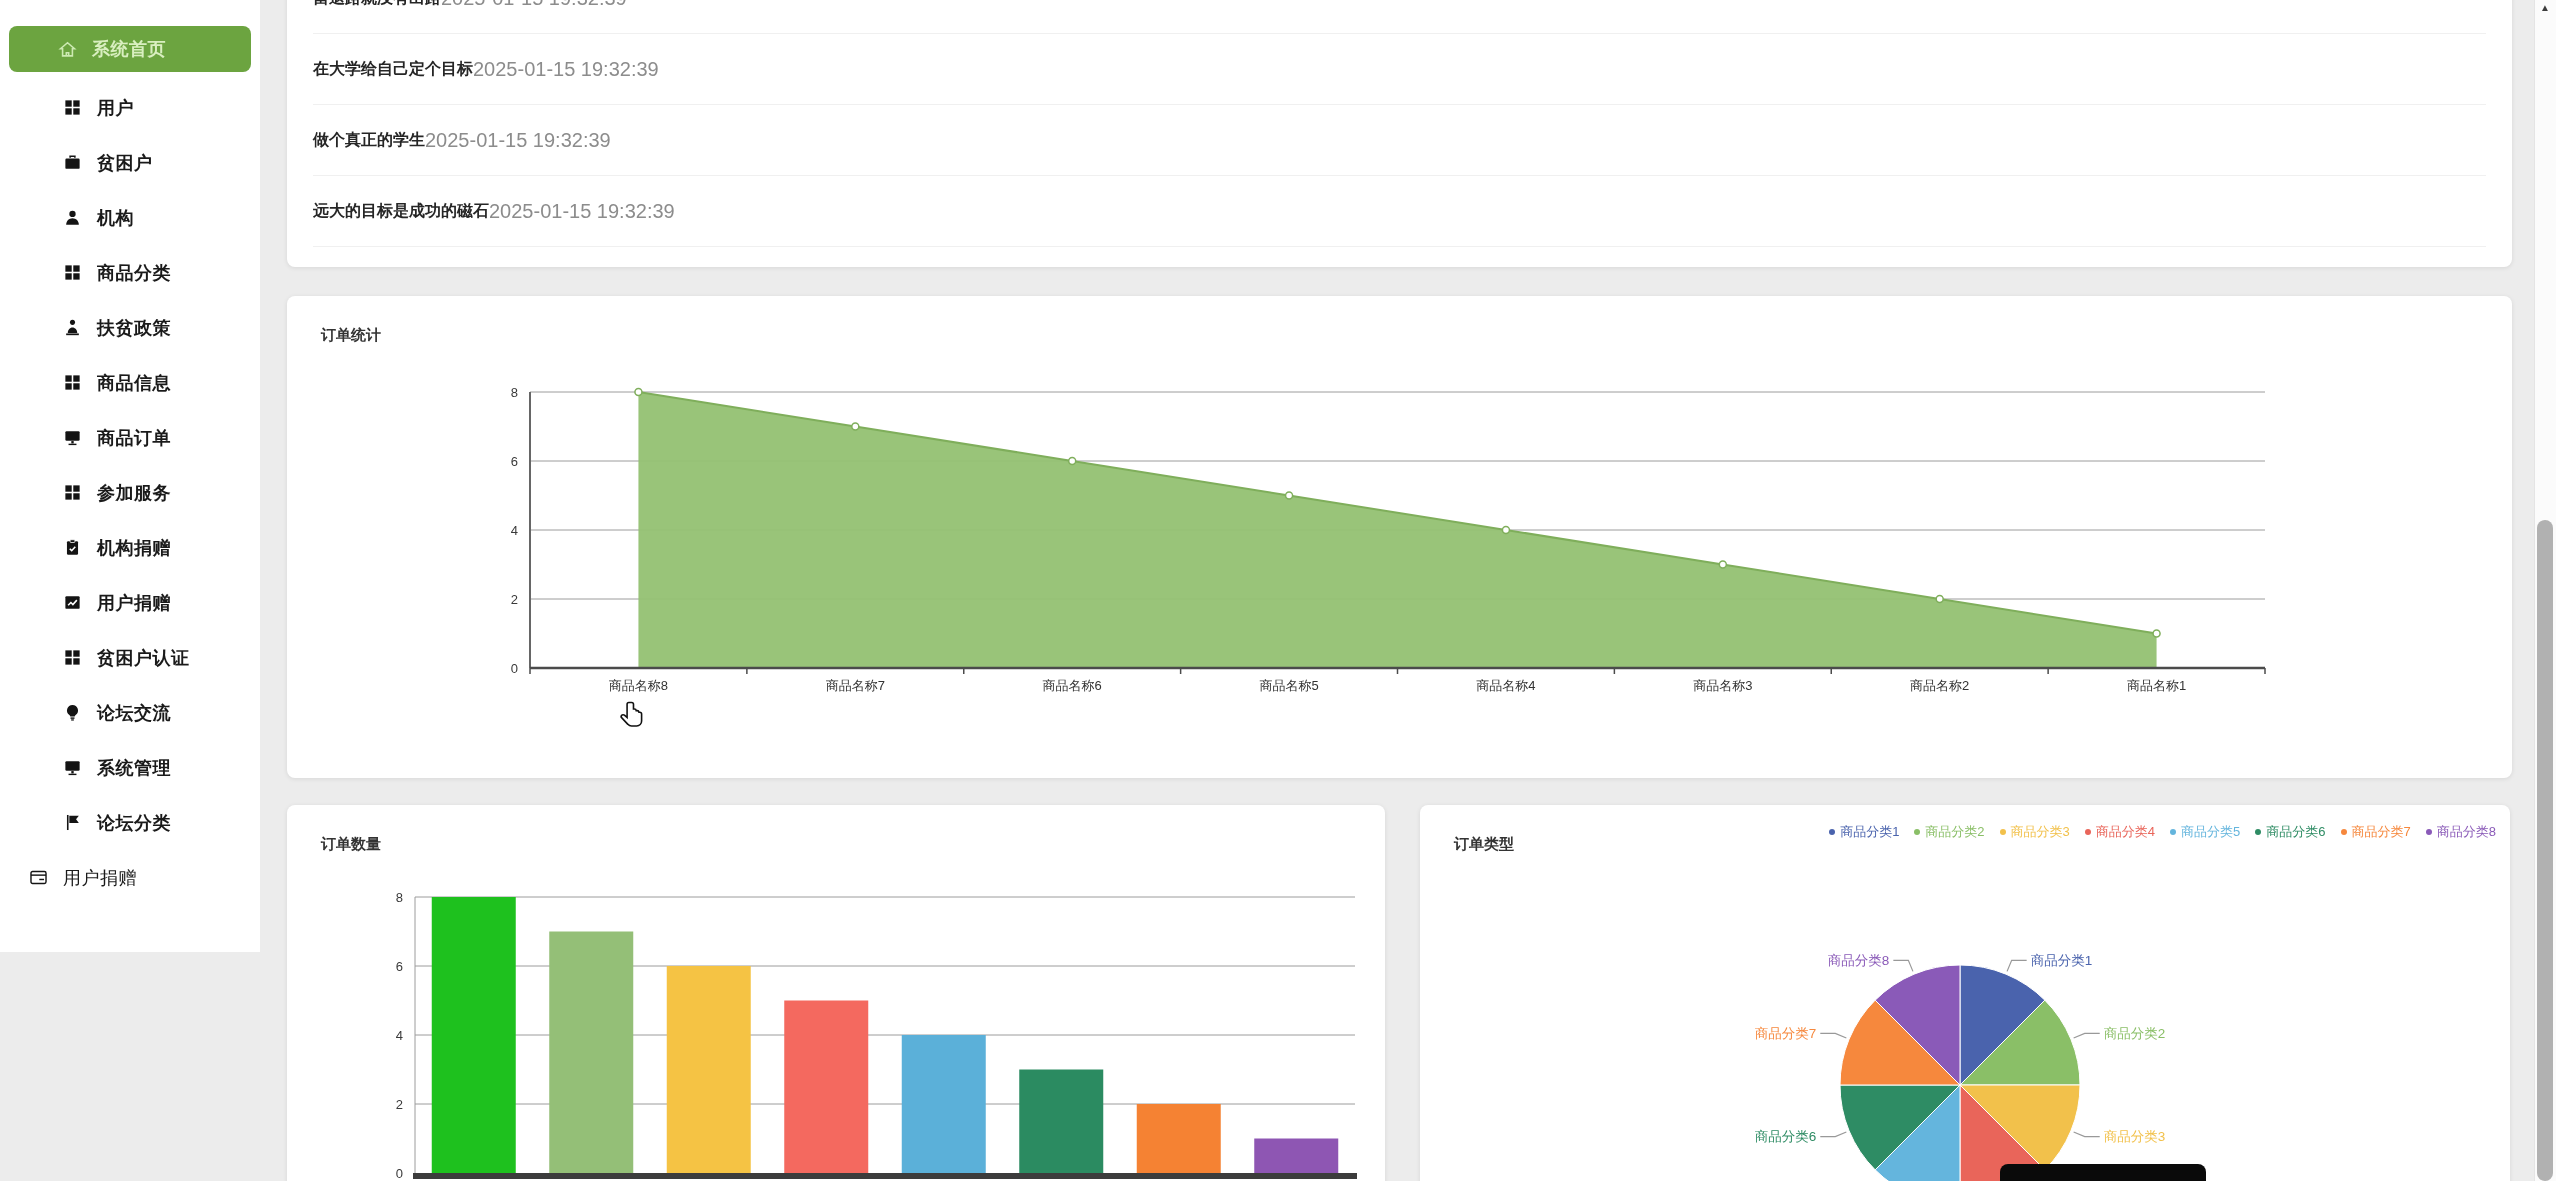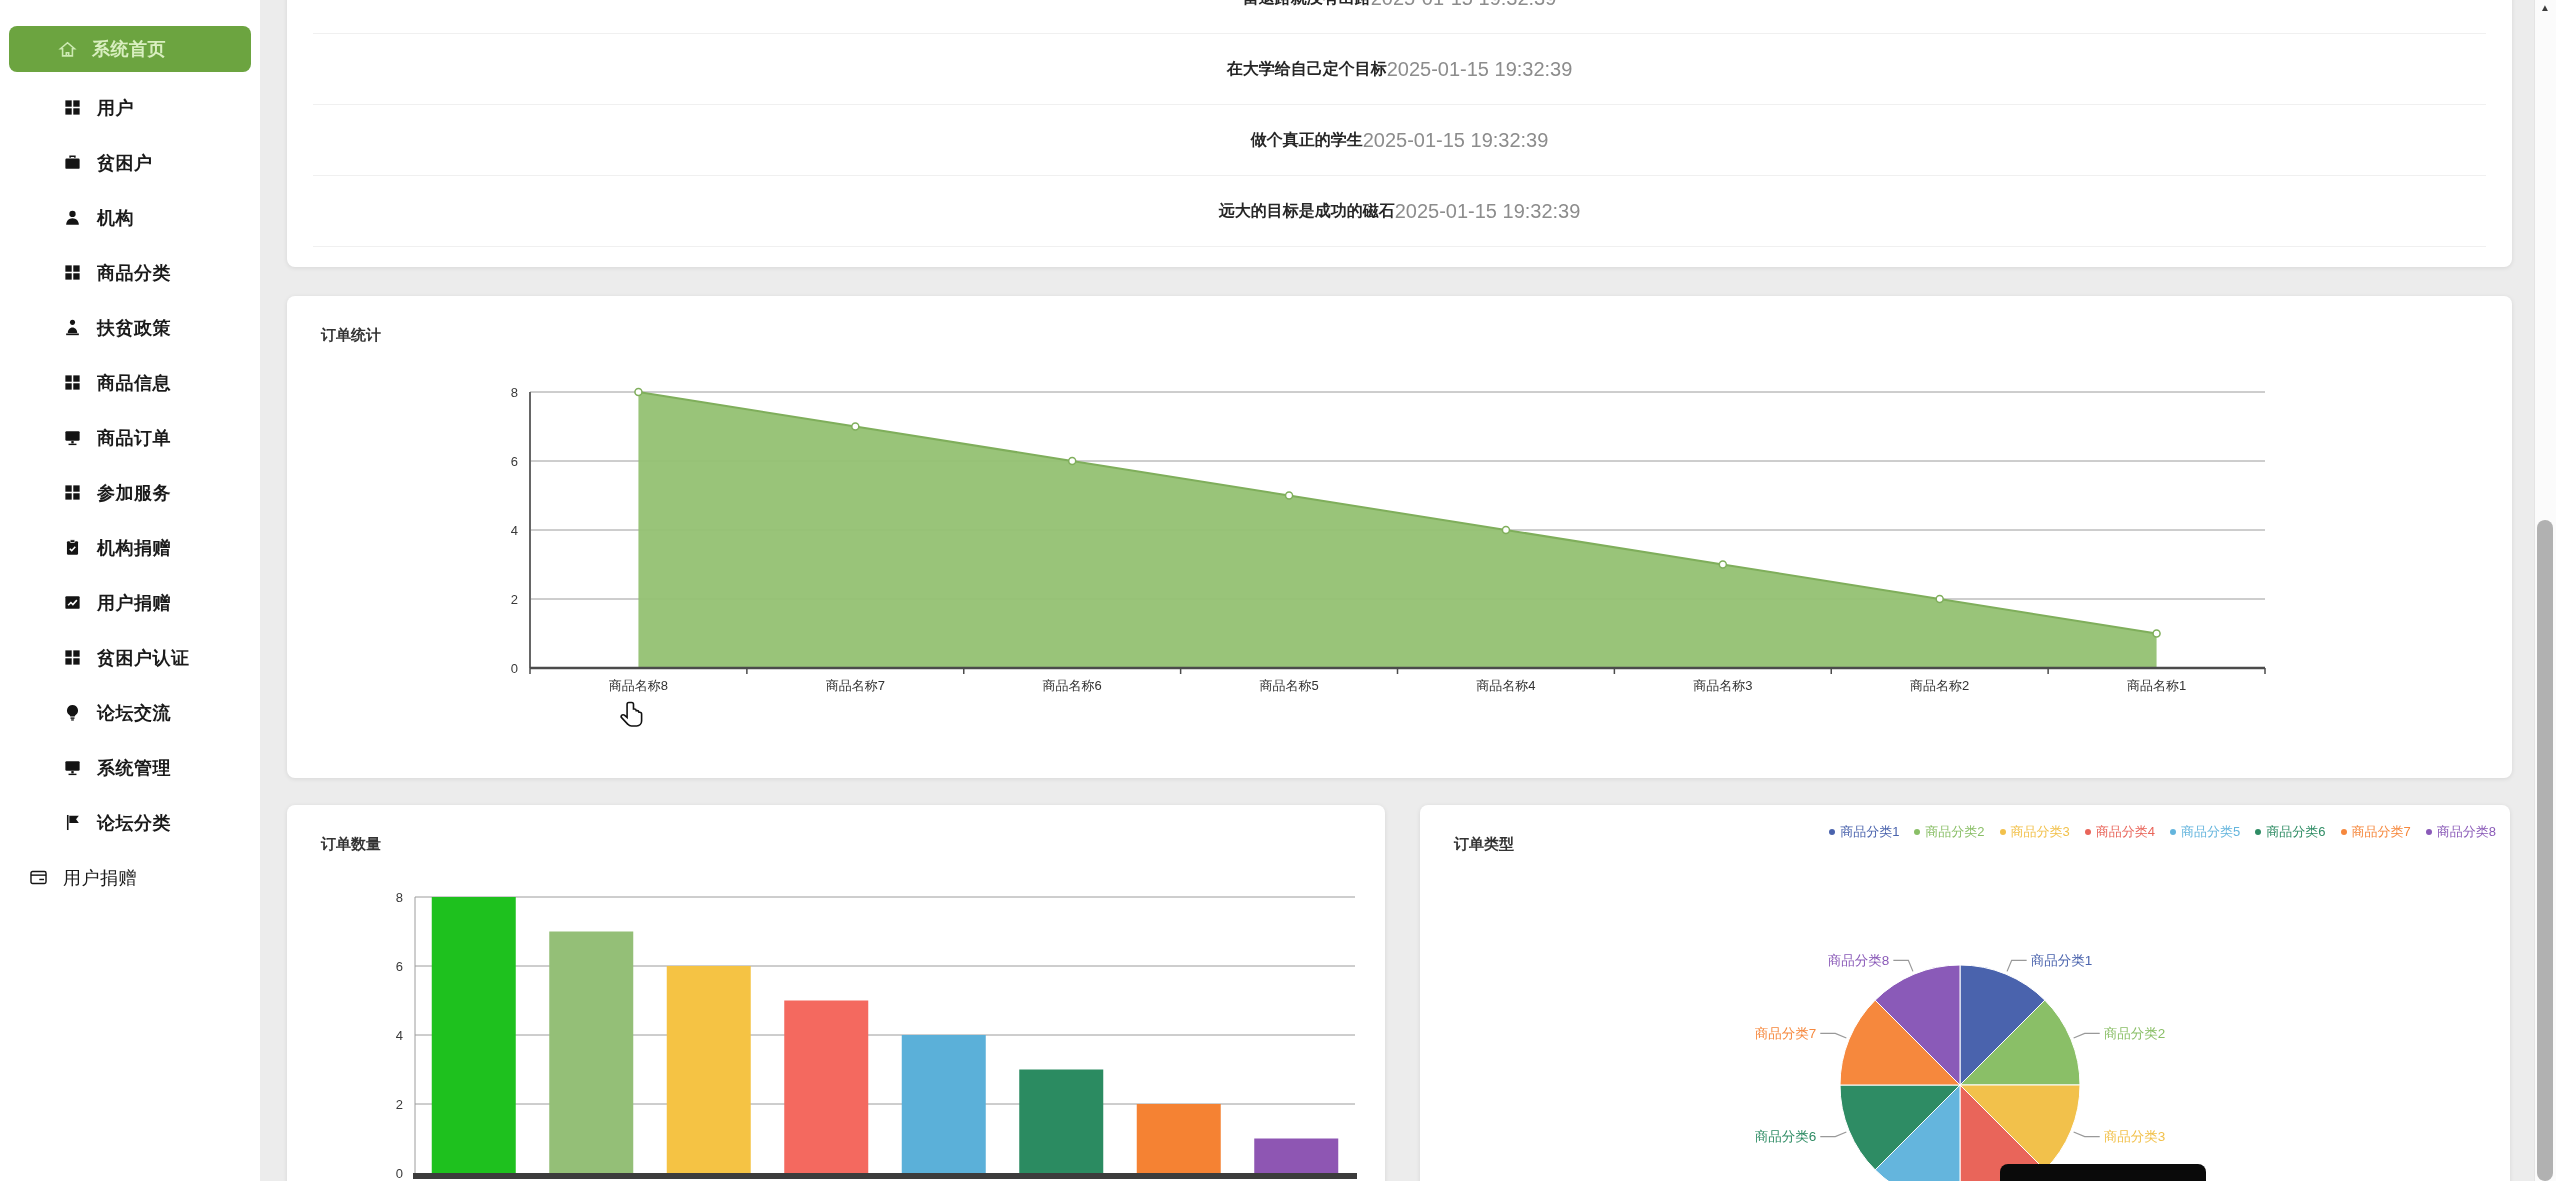--- a/index.html
+++ b/index.html
@@ -1,37 +1,37 @@
 <!DOCTYPE html>
 <html><head>
 <meta charset="utf-8">
 <style>
   html,body{margin:0;padding:0}
   body{width:2556px;height:1181px;overflow:hidden;background:#ececec;
        font-family:"Liberation Sans","DejaVu Sans",sans-serif;}
   .screen{position:relative;width:2556px;height:1181px;overflow:hidden}
 
   
-  .sidebar{position:absolute;left:0;top:0;width:260px;height:1181px;background:#ffffff;padding-top:24px;box-sizing:border-box;z-index:5}
+  .sidebar{position:absolute;left:0;top:0;width:260px;height:952px;background:#ffffff;padding-top:24px;box-sizing:border-box;z-index:5}
   .side-item{height:55px;display:flex;align-items:center;gap:15px;padding-left:62px;
              font-size:18px;font-weight:700;color:#1a1a1a;cursor:pointer;letter-spacing:.5px}
   .side-item .icn{width:20px;height:20px;display:inline-flex;align-items:center;justify-content:center;color:#141414}
   .side-item .icn svg{width:19px;height:19px}
   .side-item.active{margin:2px 9px 8px 9px;height:46px;border-radius:8px;background:#6ca440;color:#d9efc0;
                     padding-left:48px}
   .side-item.active .icn{color:#cdeab2}
   .side-item.plain{font-weight:400;padding-left:28px}
 
   
   .card{position:absolute;background:#ffffff;border-radius:8px;box-shadow:0 1px 5px rgba(0,0,0,.09)}
   .card-title{position:absolute;left:26px;top:22px;margin:8px;font-size:15px;font-weight:700;color:#333}
 
   
   .messages-card{left:287px;top:-45px;width:2225px;height:312px;padding:8px 0 0 0;box-sizing:border-box}
-  .msg-row{height:70px;margin:0 26px;display:flex;align-items:center;justify-content:center;
+  .msg-row{height:70px;margin:0 26px;display:flex;align-items:center;justify-content:flex-start;
            border-bottom:1px solid #f0f0f0;cursor:pointer}
   .msg-title{font-size:16px;font-weight:700;color:#262626}
   .msg-time{font-size:20px;color:#8c8c8c}
 
   .area-card{left:287px;top:296px;width:2225px;height:482px}
   .bar-card{left:287px;top:805px;width:1098px;height:420px}
   .pie-card{left:1420px;top:805px;width:1090px;height:420px}
   svg.chart{position:absolute;left:0;top:0}
   svg text{font-family:"Liberation Sans","DejaVu Sans",sans-serif}
 

